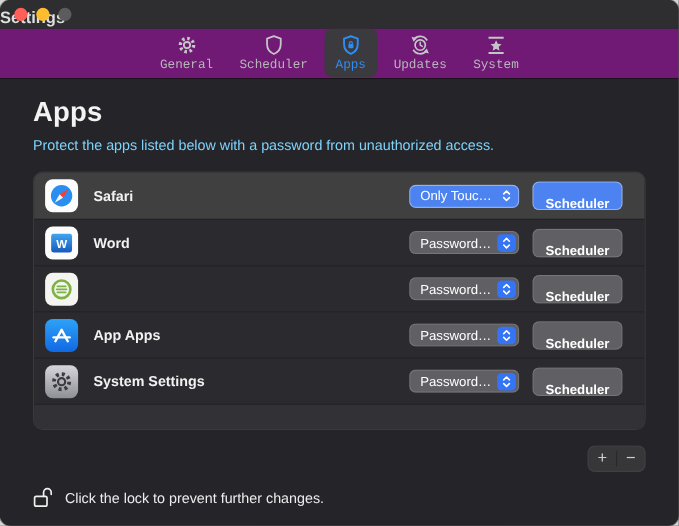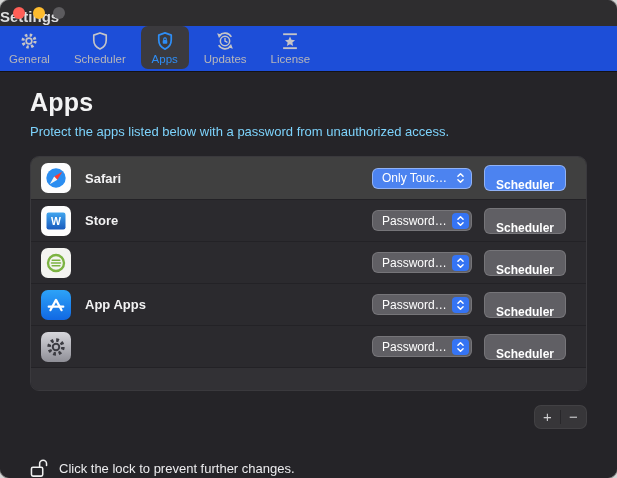--- a/index.html
+++ b/index.html
@@ -25,23 +25,23 @@
   .tl { width:12px; height:12px; border-radius:50%; display:inline-block; }
   .tl.red    { background:#ff5f57; }
   .tl.yellow { background:#febc2e; }
   .tl.gray   { background:#5c5b5e; }
   .window-title {
     flex:1; text-align:left; color:#dfdfe0;
     font-size:15px; font-weight:bold; padding-top:6px;
   }
   
   .toolbar {
-    height:46px; background:#1d4ed8; flex:0 0 auto;
-    display:flex; justify-content:flex-start; align-items:flex-start;
-    gap:6px; border-bottom:1px solid #131215;
+    height:46px; background:#701a75; flex:0 0 auto;
+    display:flex; justify-content:center; align-items:flex-start;
+    gap:6px; border-bottom:1px solid #131215;font-family:Liberation Mono, monospace;
   }
   .tab {
     display:flex; flex-direction:column; align-items:center;
     padding:3px 9px 4px; border-radius:7px; min-width:48px;
     cursor:default;
   }
   .tab.selected { background:#3b3a3e; }
   .tab-icon { height:23px; display:flex; align-items:center; justify-content:center; color:#c5c4c7; }
   .tab.selected .tab-icon { color:#2e8df5; }
   .tab-label { font-size:11.5px; color:#b7b6b9; margin-top:1px; white-space:nowrap; }
@@ -95,21 +95,21 @@
   .controls-row { display:flex; justify-content:flex-end; margin-top:14px; }
   .seg {
     display:flex; align-items:center; background:#373639; border-radius:7px;
     height:24px; overflow:hidden; border:1px solid rgba(255,255,255,.06);
   }
   .seg button {
     width:25px; height:24px; background:transparent; border:none; color:#cfcfd1;
     font-size:15px; line-height:22px; font-family:inherit; cursor:default;
   }
   .seg-divider { width:1px; height:14px; background:#28272a; }
-  .lock-row { display:flex; align-items:center; gap:9px; margin-top:29px; }
+  .lock-row { display:flex; align-items:center; gap:9px; margin-top:13px; }
   .lock-row svg { flex:0 0 auto; }
   .lock-text { color:#ececee; font-size:13px; }
   svg { display:block; }
 </style>
 </head>
 <body>
 
 <div class="window">
 
   <div class="titlebar">
@@ -163,21 +163,21 @@
       <span class="tab-label">Updates</span>
     </div>
     <div class="tab">
       <span class="tab-icon">
         <svg width="22" height="22" viewBox="0 0 24 24" fill="none" stroke="currentColor">
           <line x1="4.5" y1="4.6" x2="19.5" y2="4.6" stroke-width="2"></line>
           <polygon points="12,7.1 13.6,10.7 17.5,11.1 14.6,13.7 15.4,17.5 12,15.5 8.6,17.5 9.4,13.7 6.5,11.1 10.4,10.7" fill="currentColor" stroke="none"></polygon>
           <line x1="4.5" y1="19.8" x2="19.5" y2="19.8" stroke-width="2"></line>
         </svg>
       </span>
-      <span class="tab-label">License</span>
+      <span class="tab-label">System</span>
     </div>
   </div>
 
   <div class="content">
     <div class="page-title">Apps</div>
     <div class="page-desc">Protect the apps listed below with a password from unauthorized access.</div>
 
     <div class="app-list">
 
       <div class="row selected">
@@ -209,21 +209,21 @@
             <defs>
                 <linearGradient id="wg" x1="0" y1="0" x2="0" y2="1">
               <stop offset="0" stop-color="#41a5ee"></stop>
                   <stop offset="1" stop-color="#185abd"></stop>
             </linearGradient>
               </defs>
             <rect x="5.5" y="6.5" width="19" height="17" rx="2.2" fill="url(#wg)"></rect>
             <text x="15" y="19.2" text-anchor="middle" font-size="10.5" font-weight="bold" fill="#fff" font-family="Liberation Sans, sans-serif">W</text>
           </svg>
         </span>
-        <span class="app-name">Store</span>
+        <span class="app-name">Word</span>
         <span class="row-controls">
           <button class="popup">
             <span class="popup-value">Password &amp; T…</span>
             <span class="popup-stepper">
               <svg width="9" height="12" viewBox="0 0 10 14" fill="none" stroke="#fff" stroke-width="1.7" stroke-linecap="round" stroke-linejoin="round">
                 <path d="M2 5 L5 2 L8 5"></path>
                   <path d="M2 9 L5 12 L8 9"></path>
               </svg>
             </span>
           </button>
@@ -276,20 +276,21 @@
         </span>
       </div>
 
       <div class="row">
         <span class="app-icon icon-syssettings">
           <svg width="26" height="26" viewBox="0 0 24 24" fill="none" stroke="#3c3c42">
             <circle cx="12" cy="12" r="3" stroke-width="1.8"></circle>
             <circle cx="12" cy="12" r="6.4" stroke-width="3.2" stroke-dasharray="2.5 2.52"></circle>
           </svg>
         </span>
+        <span class="app-name">System Settings</span>
         <span class="row-controls">
           <button class="popup">
             <span class="popup-value">Password &amp; T…</span>
             <span class="popup-stepper">
               <svg width="9" height="12" viewBox="0 0 10 14" fill="none" stroke="#fff" stroke-width="1.7" stroke-linecap="round" stroke-linejoin="round">
                 <path d="M2 5 L5 2 L8 5"></path>
                   <path d="M2 9 L5 12 L8 9"></path>
               </svg>
             </span>
           </button>

